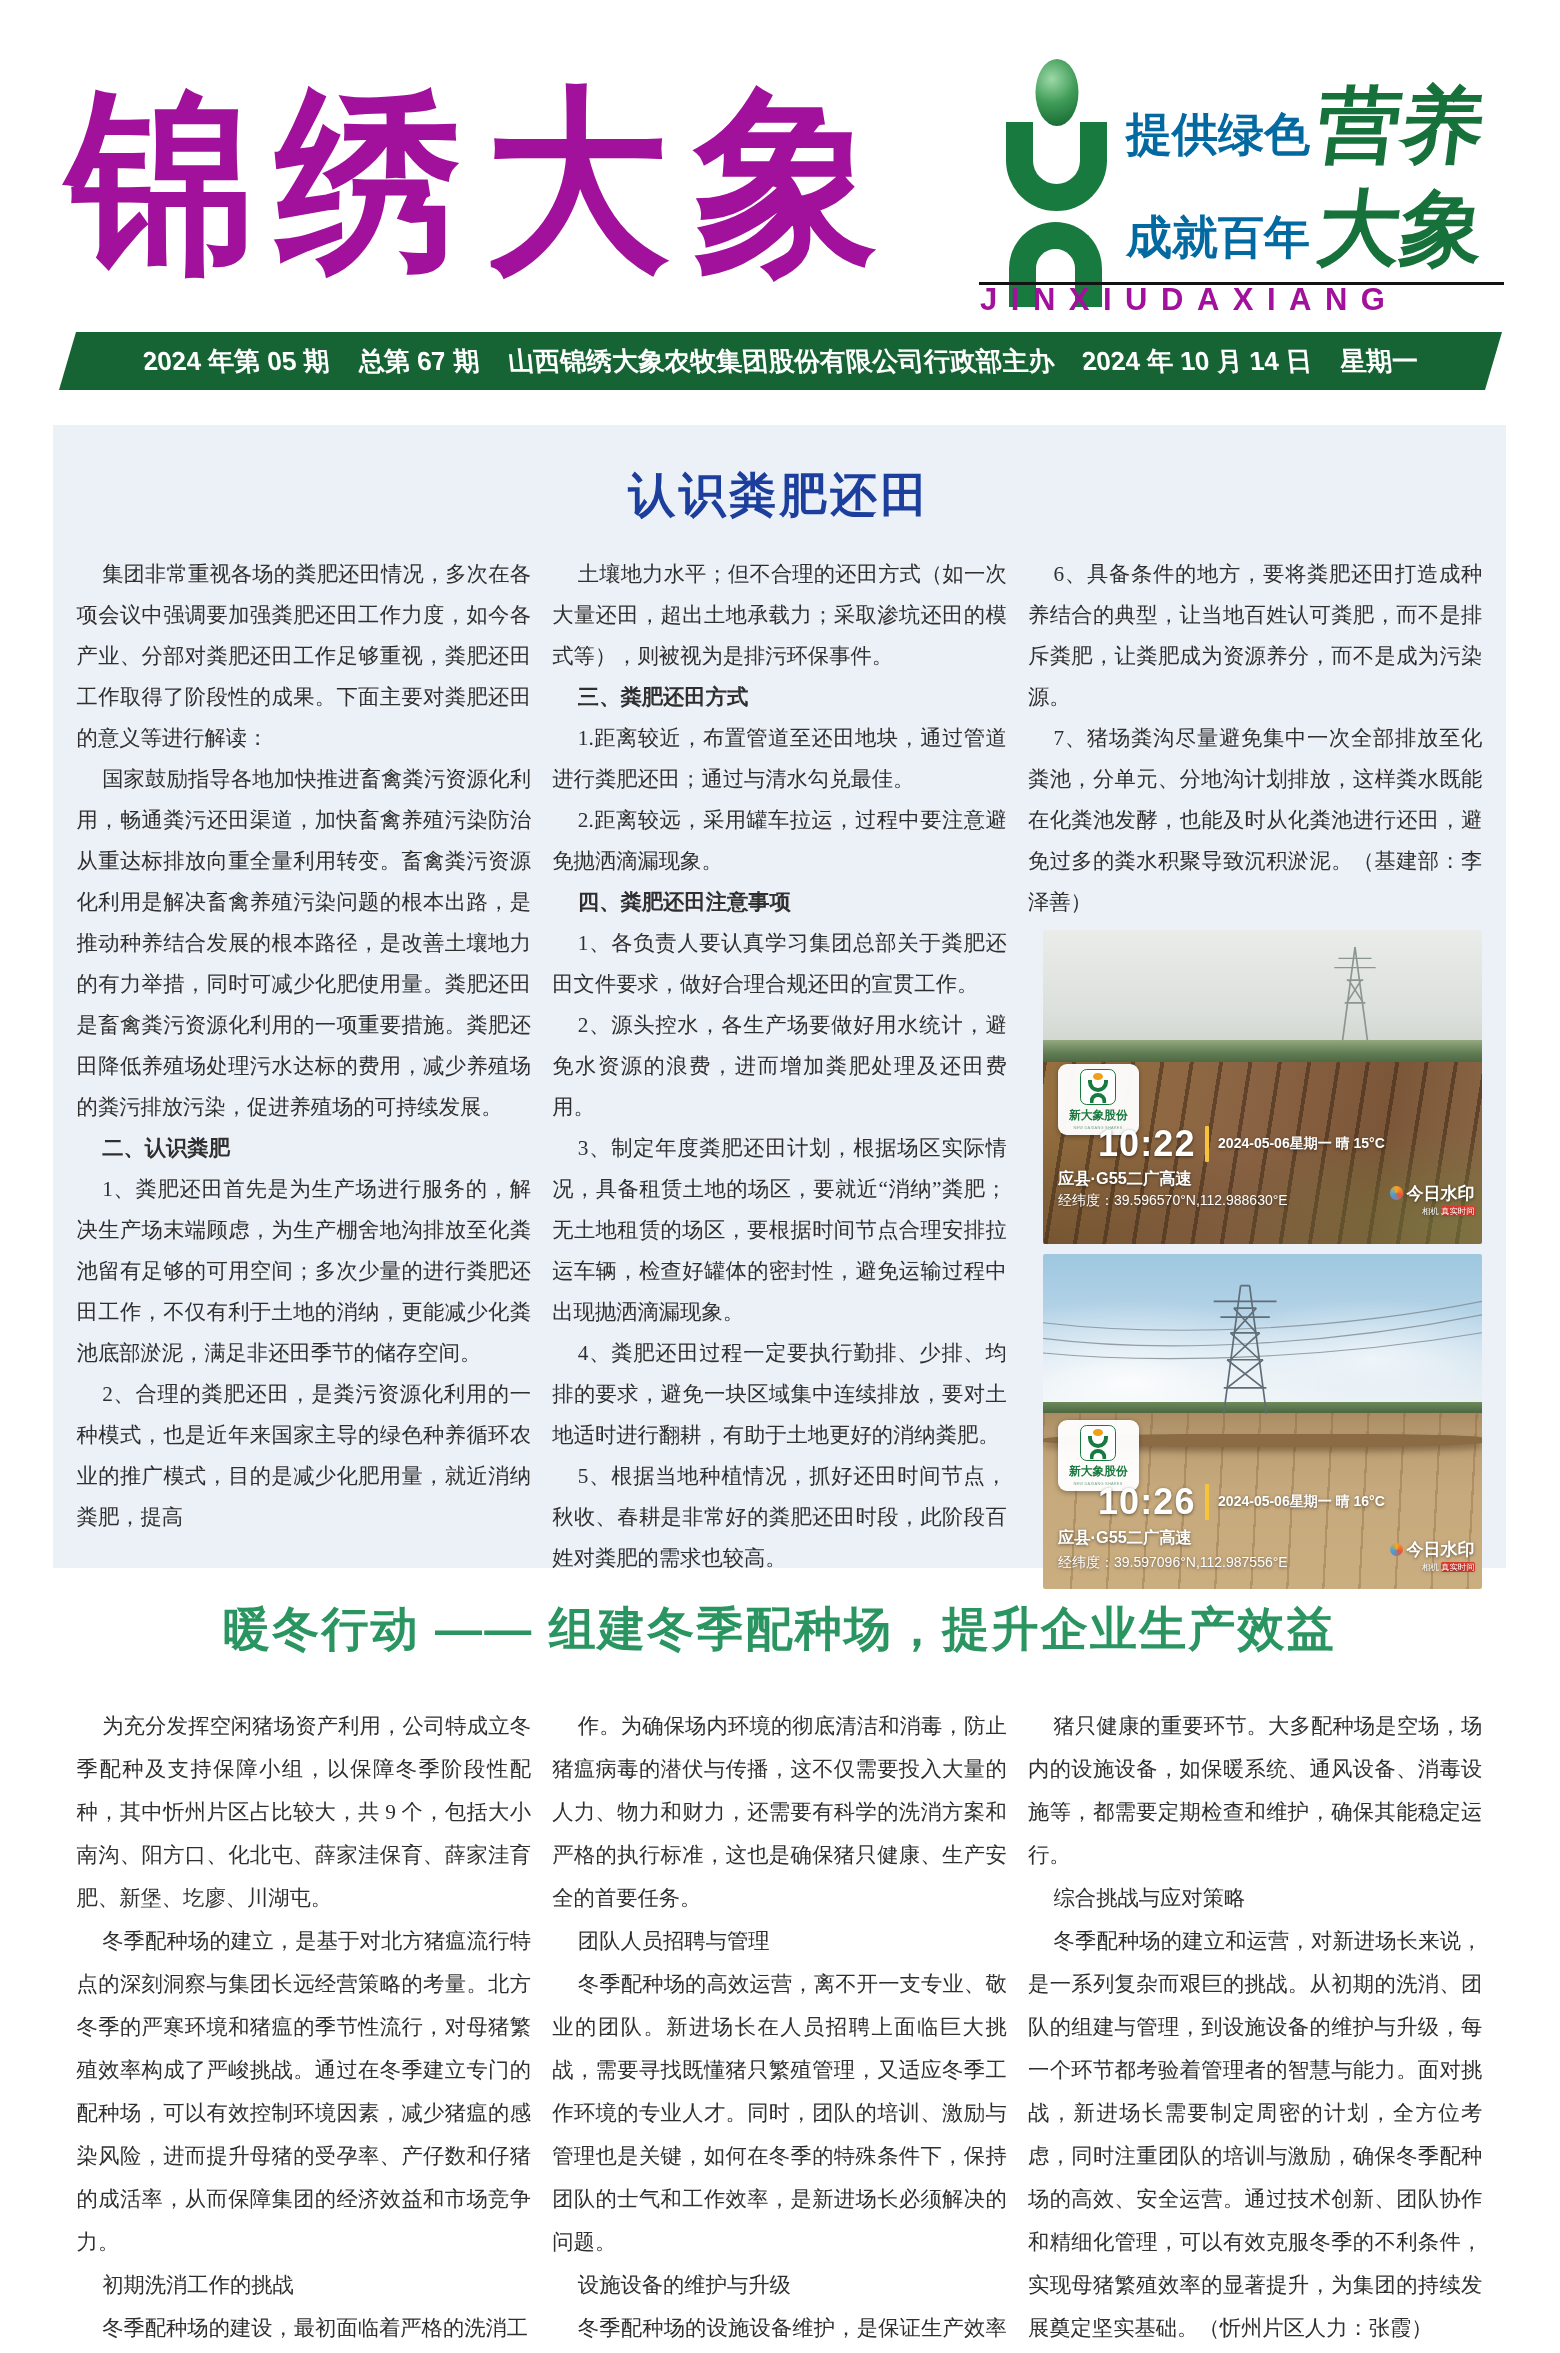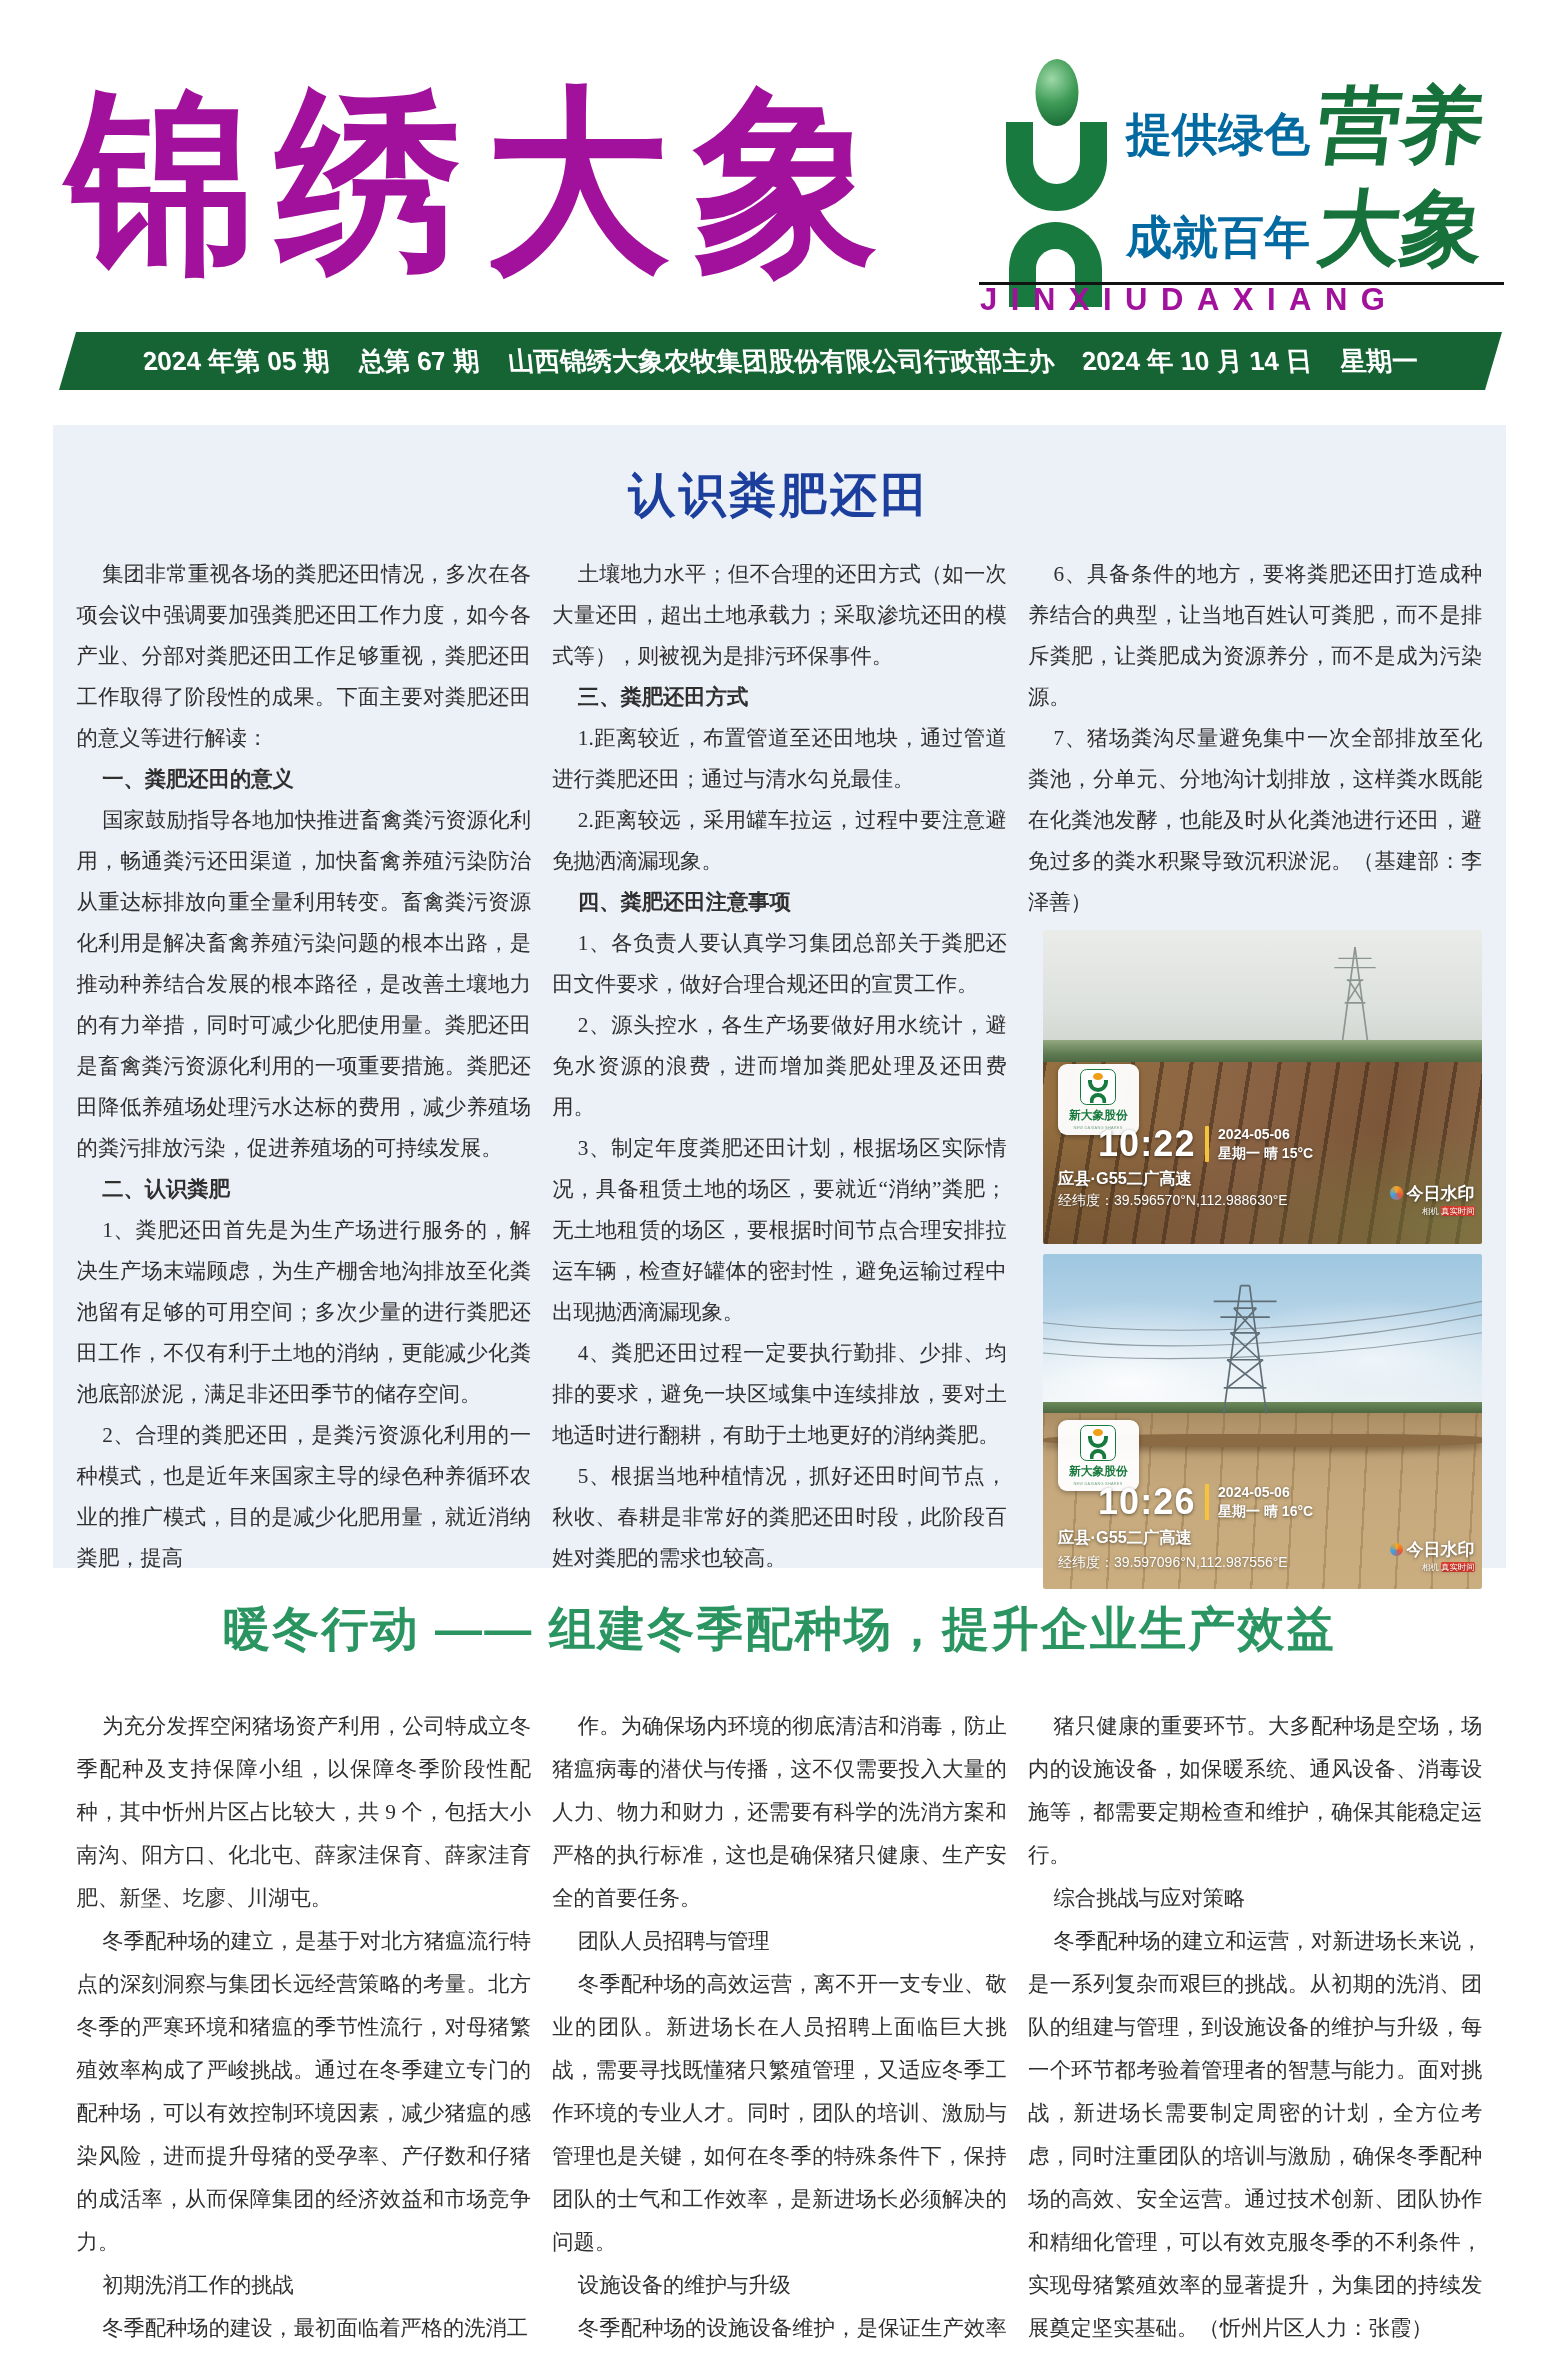--- a/index.html
+++ b/index.html
@@ -97,21 +97,21 @@
   .bl-arch{position:absolute;bottom:1.7px;left:50%;transform:translateX(-50%);width:17px;height:9.5px;
     box-sizing:border-box;border:4.5px solid #187a3e;border-bottom:none;border-radius:8.4px 8.4px 0 0;}
   .badge-name{color:#187a3e;font-weight:bold;font-size:11.8px;margin-top:2.8px;white-space:nowrap;}
   .badge-cap{color:#7aa98c;font-size:5px;letter-spacing:0.3px;transform:scale(.78);white-space:nowrap;}
   .ovl{color:#ffffff;text-shadow:0 1.1px 3.4px rgba(0,0,0,.55);}
   .ph-time-row{position:absolute;left:14.6px;display:flex;align-items:center;}
   .photo1 .ph-time-row{top:193px;}
   .photo2 .ph-time-row{top:227px;}
   .ph-time{font-size:36px;font-weight:bold;letter-spacing:1.1px;margin-left:40px;}
   .ph-ybar{width:4.5px;height:36px;background:#f6c33b;margin:0 9px;border-radius:1.1px;}
-  .ph-dt{display:flex;flex-direction:column;font-size:14px;line-height:18.5px;font-weight:bold;}
+  .ph-dt{display:flex;flex-direction:row;font-size:14px;line-height:18.5px;font-weight:bold;}
   .ph-loc{position:absolute;left:14.6px;font-size:16.3px;font-weight:bold;}
   .photo1 .ph-loc{top:238px;}
   .photo2 .ph-loc{top:273px;}
   .ph-coord{position:absolute;left:14.6px;font-size:14px;}
   .photo1 .ph-coord{top:262px;}
   .photo2 .ph-coord{top:300px;}
   .ph-wm{position:absolute;right:7.9px;text-align:right;}
   .photo1 .ph-wm{bottom:27px;}
   .photo2 .ph-wm{bottom:15.7px;}
   .wm-row{display:flex;align-items:center;justify-content:flex-end;gap:3.4px;}
@@ -158,21 +158,20 @@
   <span>山西锦绣大象农牧集团股份有限公司行政部主办</span>
   <span>2024 年 10 月 14 日</span>
   <span>星期一</span>
 </div>
 
 <div class="panel">
   <div class="a1-title">认识粪肥还田</div>
   <div class="cols">
     <div class="col">
       <p>集团非常重视各场的粪肥还田情况，多次在各项会议中强调要加强粪肥还田工作力度，如今各产业、分部对粪肥还田工作足够重视，粪肥还田工作取得了阶段性的成果。下面主要对粪肥还田的意义等进行解读：</p>
-      <p class="a1-h">一、粪肥还田的意义</p>
       <p>国家鼓励指导各地加快推进畜禽粪污资源化利用，畅通粪污还田渠道，加快畜禽养殖污染防治从重达标排放向重全量利用转变。畜禽粪污资源化利用是解决畜禽养殖污染问题的根本出路，是推动种养结合发展的根本路径，是改善土壤地力的有力举措，同时可减少化肥使用量。粪肥还田是畜禽粪污资源化利用的一项重要措施。粪肥还田降低养殖场处理污水达标的费用，减少养殖场的粪污排放污染，促进养殖场的可持续发展。</p>
       <p class="a1-h">二、认识粪肥</p>
       <p>1、粪肥还田首先是为生产场进行服务的，解决生产场末端顾虑，为生产棚舍地沟排放至化粪池留有足够的可用空间；多次少量的进行粪肥还田工作，不仅有利于土地的消纳，更能减少化粪池底部淤泥，满足非还田季节的储存空间。</p>
       <p>2、合理的粪肥还田，是粪污资源化利用的一种模式，也是近年来国家主导的绿色种养循环农业的推广模式，目的是减少化肥用量，就近消纳粪肥，提高</p>
     </div>
     <div class="col">
       <p>土壤地力水平；但不合理的还田方式（如一次大量还田，超出土地承载力；采取渗坑还田的模式等），则被视为是排污环保事件。</p>
       <p class="a1-h">三、粪肥还田方式</p>
       <p>1.距离较近，布置管道至还田地块，通过管道进行粪肥还田；通过与清水勾兑最佳。</p>
       <p>2.距离较远，采用罐车拉运，过程中要注意避免抛洒滴漏现象。</p>

